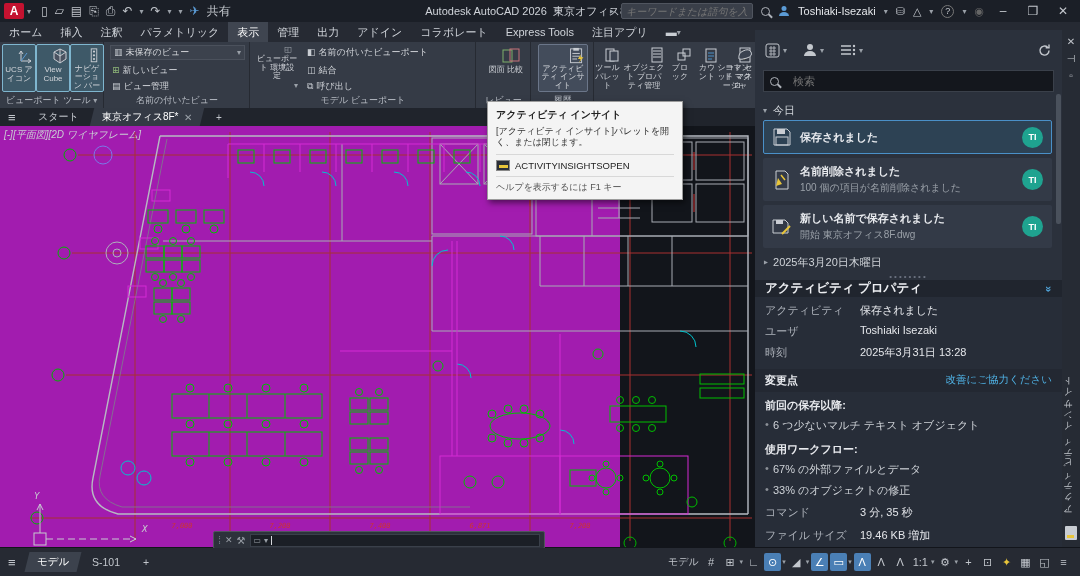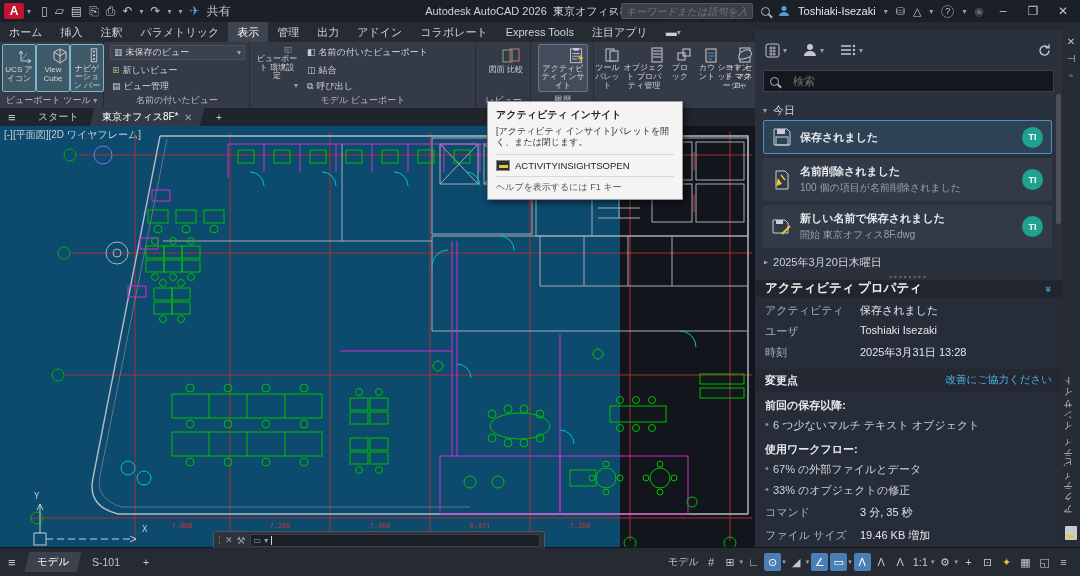--- a/index.html
+++ b/index.html
@@ -46,21 +46,21 @@
   
   #filetabs { position:absolute; left:0; top:108px; width:755px; height:18px; background:#20242c;
     display:flex; align-items:stretch; z-index:20; }
   .ftab { padding:0 10px; display:flex; align-items:center; gap:5px; color:#c3c7cd; font-size:10px;
     transform:skewX(-14deg); margin-left:4px; }
   .ftab > * { transform:skewX(14deg); }
   .ftab.active { background:#343a45; color:#fff; }
   .hamb { color:#c3c7cd; font-size:13px; padding:0 8px; display:flex; align-items:center; }
 
   
-  #canvas { position:absolute; left:0; top:126px; width:620px; height:421px; background:#0c4a6e; z-index:1; }
+  #canvas { position:absolute; left:0; top:126px; width:620px; height:421px; background:#a21caf; z-index:1;font-style:italic; }
   #vplabel { position:absolute; left:4px; top:2px; color:#c9cdd3; font-size:10px; }
   #cmdline { position:absolute; left:213px; top:405px; width:332px; height:18px; background:#2d323b;
     border:1px solid #50555e; border-radius:2px; display:flex; align-items:center; gap:4px; padding:0 4px; z-index:8; }
   #cmdinput { flex:1; height:13px; background:#1b1f26; border:1px solid #3a404a; display:flex; align-items:center; gap:3px; padding:0 3px; color:#c3c7cd; }
   .cursorbar { width:1px; height:9px; background:#d6d8dc; }
 
   
   #tooltip { position:absolute; left:487px; top:101px; width:196px; background:#f4f4f4; border:1px solid #9b9b9b;
     box-shadow:2px 3px 6px rgba(0,0,0,.5); z-index:50; color:#222; padding:6px 8px 5px 8px; }
   #tooltip .tt-title { font-weight:bold; font-size:10px; margin-bottom:4px; }

